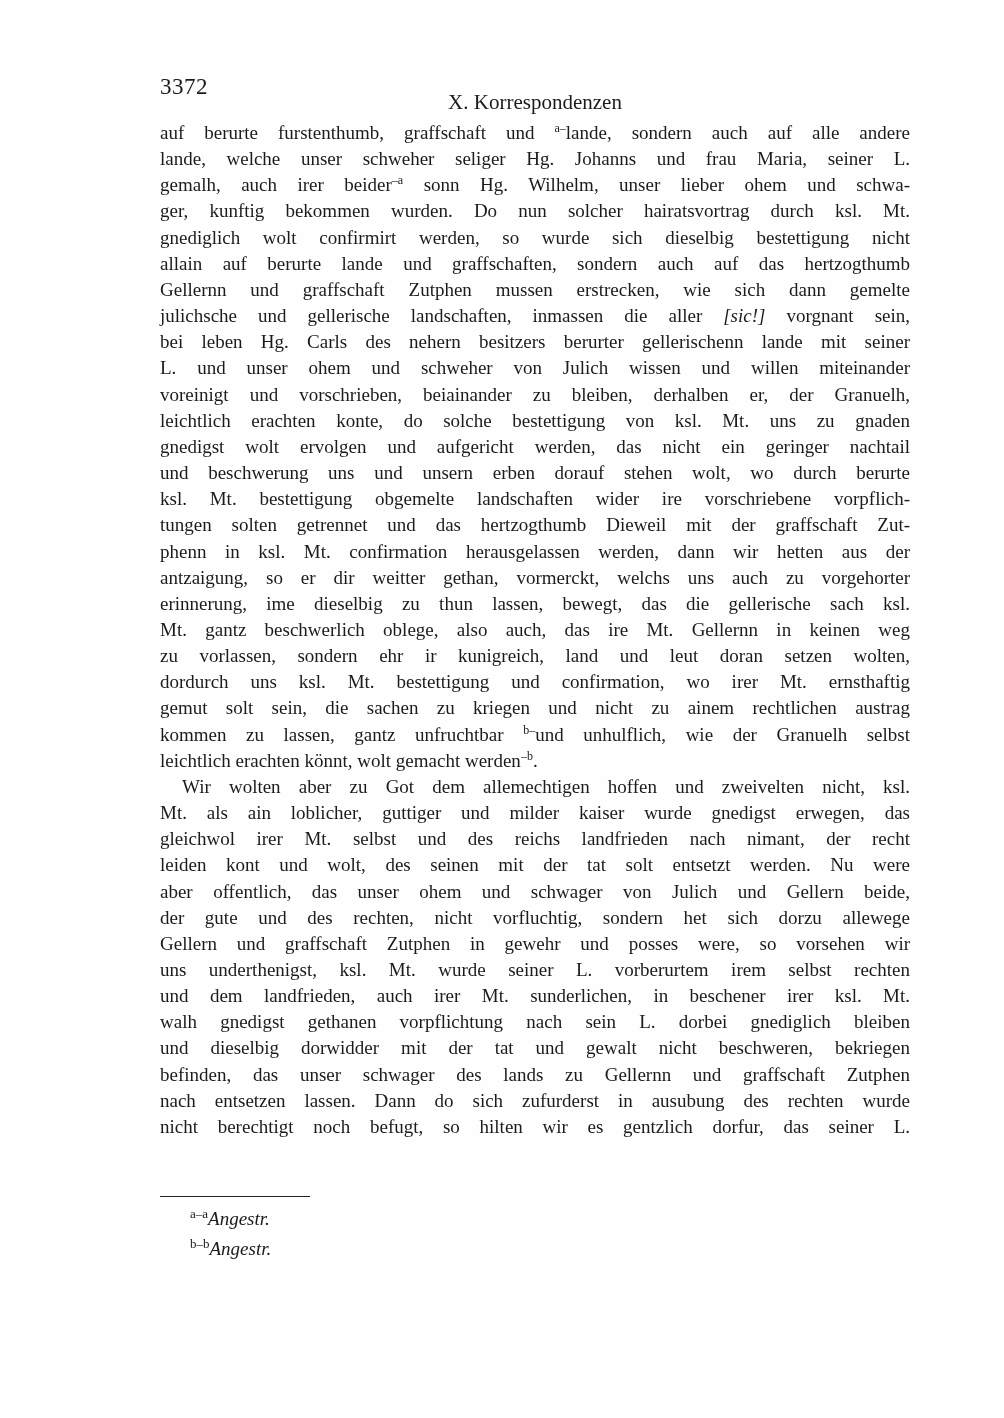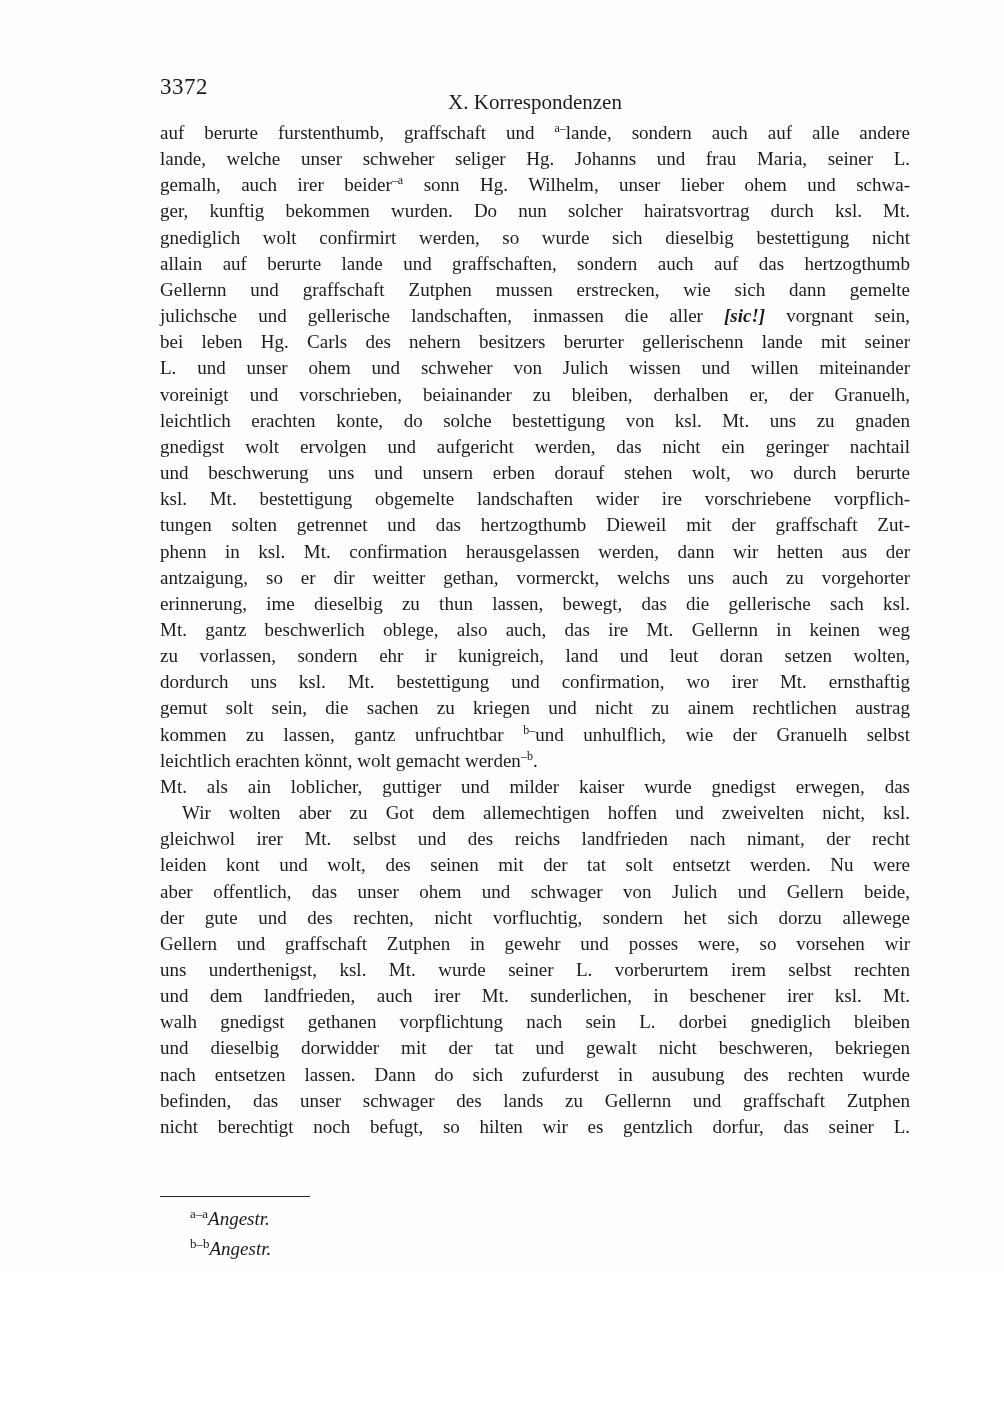--- a/index.html
+++ b/index.html
@@ -46,21 +46,21 @@
     text-align-last: left;
   }
   .line.indent {
     text-indent: 22px;
   }
   .sup {
     vertical-align: super;
     font-size: 12px;
     line-height: 0;
   }
-  .it { font-style: italic; font-weight: bold; }
+  .it { font-style: italic; }
   .footnotes {
     position: absolute;
     left: 160px; top: 1196px;
     width: 750px;
     font-size: 19px;
     line-height: 30px;
   }
   .fn-rule {
     width: 150px;
     border-top: 1.6px solid #222;
@@ -103,33 +103,33 @@
       <div class="line"><span>tungen solten getrennet und das hertzogthumb Dieweil mit der graffschaft Zut-</span></div>
       <div class="line"><span>phenn in ksl. Mt. confirmation herausgelassen werden, dann wir hetten aus der</span></div>
       <div class="line"><span>antzaigung, so er dir weitter gethan, vormerckt, welchs uns auch zu vorgehorter</span></div>
       <div class="line"><span>erinnerung, ime dieselbig zu thun lassen, bewegt, das die gellerische sach ksl.</span></div>
       <div class="line"><span>Mt. gantz beschwerlich oblege, also auch, das ire Mt. Gellernn in keinen weg</span></div>
       <div class="line"><span>zu vorlassen, sondern ehr ir kunigreich, land und leut doran setzen wolten,</span></div>
       <div class="line"><span>dordurch uns ksl. Mt. bestettigung und confirmation, wo irer Mt. ernsthaftig</span></div>
       <div class="line"><span>gemut solt sein, die sachen zu kriegen und nicht zu ainem rechtlichen austrag</span></div>
       <div class="line"><span>kommen zu lassen, gantz unfruchtbar </span><span class="sup">b–</span><span>und unhulflich, wie der Granuelh selbst</span></div>
       <div class="line no-just"><span>leichtlich erachten könnt, wolt gemacht werden</span><span class="sup">–b</span><span>.</span></div>
+      <div class="line indent"><span>Wir wolten aber zu Got dem allemechtigen hoffen und zweivelten nicht, ksl.</span></div>
       <div class="line"><span>Mt. als ain loblicher, guttiger und milder kaiser wurde gnedigst erwegen, das</span></div>
-      <div class="line indent"><span>Wir wolten aber zu Got dem allemechtigen hoffen und zweivelten nicht, ksl.</span></div>
       <div class="line"><span>gleichwol irer Mt. selbst und des reichs landfrieden nach nimant, der recht</span></div>
       <div class="line"><span>leiden kont und wolt, des seinen mit der tat solt entsetzt werden. Nu were</span></div>
       <div class="line"><span>aber offentlich, das unser ohem und schwager von Julich und Gellern beide,</span></div>
       <div class="line"><span>der gute und des rechten, nicht vorfluchtig, sondern het sich dorzu allewege</span></div>
       <div class="line"><span>Gellern und graffschaft Zutphen in gewehr und posses were, so vorsehen wir</span></div>
       <div class="line"><span>uns underthenigst, ksl. Mt. wurde seiner L. vorberurtem irem selbst rechten</span></div>
       <div class="line"><span>und dem landfrieden, auch irer Mt. sunderlichen, in beschener irer ksl. Mt.</span></div>
       <div class="line"><span>walh gnedigst gethanen vorpflichtung nach sein L. dorbei gnediglich bleiben</span></div>
       <div class="line"><span>und dieselbig dorwidder mit der tat und gewalt nicht beschweren, bekriegen</span></div>
+      <div class="line"><span>befinden, das unser schwager des lands zu Gellernn und graffschaft Zutphen</span></div>
       <div class="line"><span>nach entsetzen lassen. Dann do sich zufurderst in ausubung des rechten wurde</span></div>
-      <div class="line"><span>befinden, das unser schwager des lands zu Gellernn und graffschaft Zutphen</span></div>
       <div class="line"><span>nicht berechtigt noch befugt, so hilten wir es gentzlich dorfur, das seiner L.</span></div>
     </div>
 
   <div class="footnotes">
     <div class="fn-rule"></div>
     <div class="fn-line">
       <span class="fn-marker">a–a</span><span class="fn-text">Angestr.</span>
     </div>
     <div class="fn-line">
       <span class="fn-marker">b–b</span><span class="fn-text">Angestr.</span>

